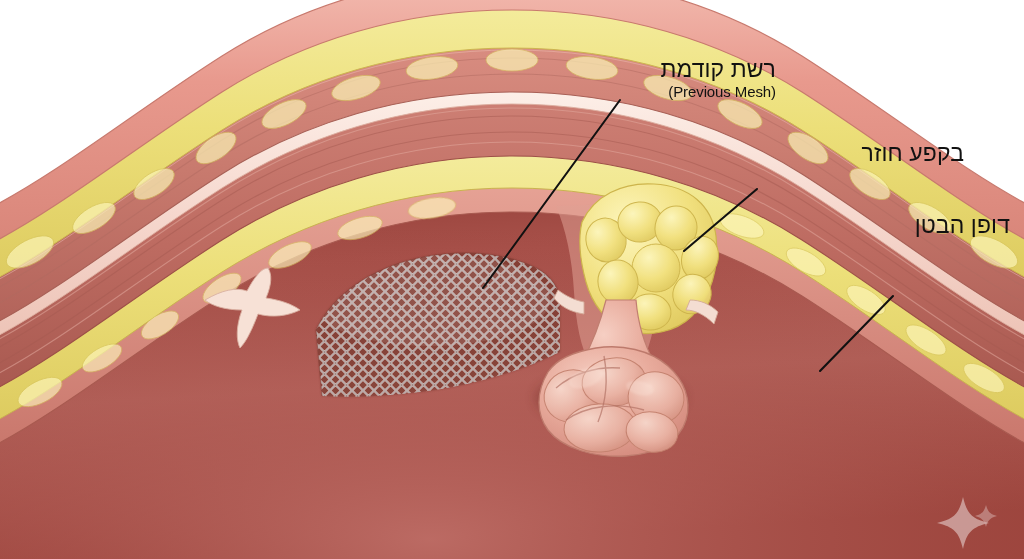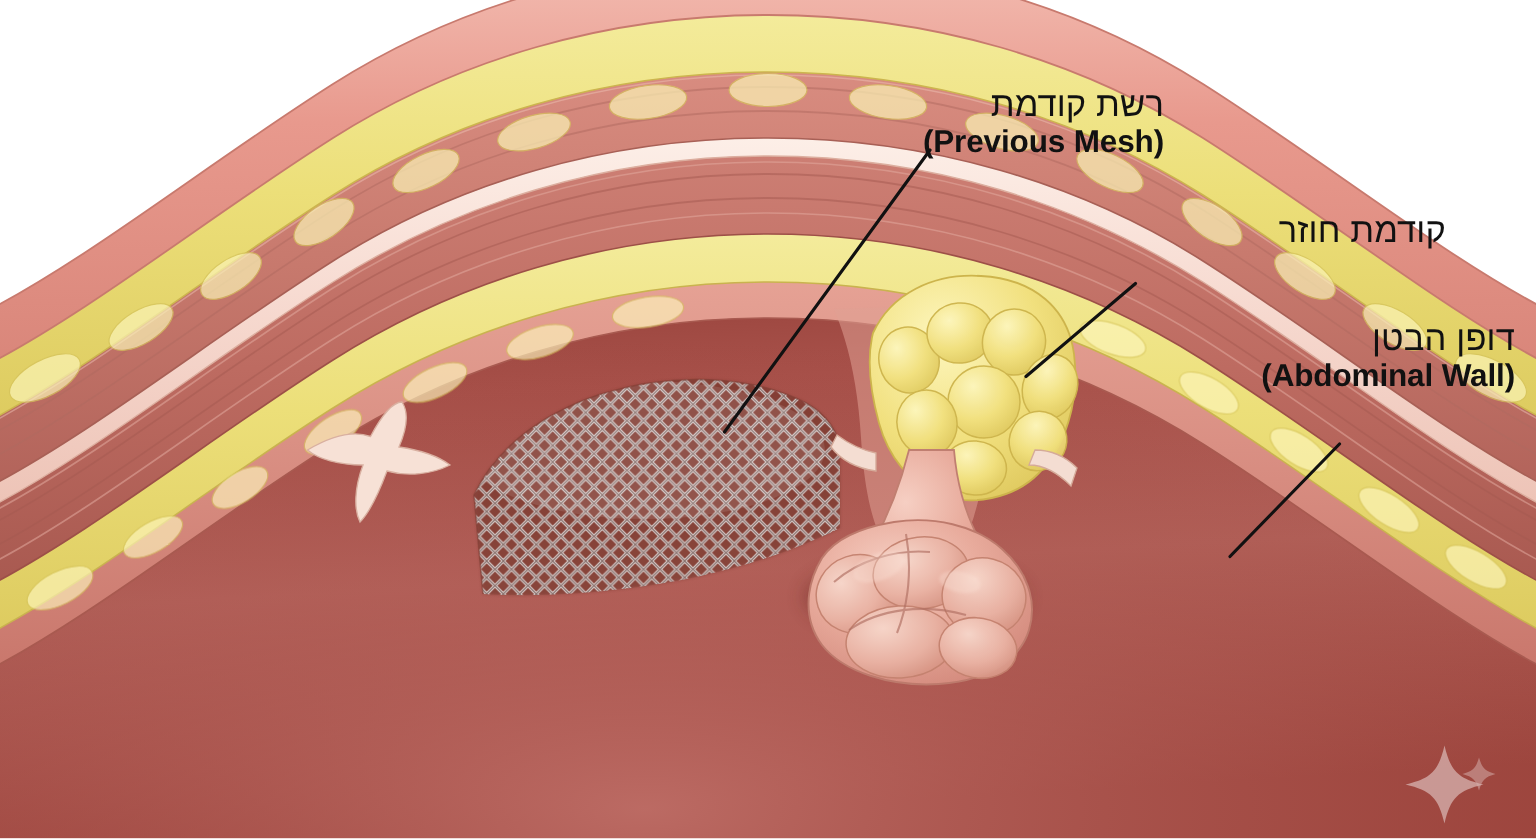--- a/index.html
+++ b/index.html
@@ -32,22 +32,22 @@
     color: #111111;
     line-height: 1.18;
     white-space: nowrap;
   }
   .label-he {
     font-size: 23px;
     font-weight: 400;
     letter-spacing: 0.1px;
   }
   .label-en {
-    font-size: 21px;
-    font-weight: 700;
+    font-size: 15px;
+    font-weight: 400;
     direction: ltr;
     text-align: right;
     letter-spacing: -0.1px;
   }
   #lbl-mesh  { right: 248px; top: 56px; }
   #lbl-hern  { right: 60px;  top: 140px; }
   #lbl-wall  { right: 14px;  top: 212px; }
 </style>
 </head>
 <body>
@@ -429,21 +429,20 @@
 
     </g>
   </svg>
 
   <div class="label-block" id="lbl-mesh">
     <div class="label-he">רשת קודמת</div>
     <div class="label-en">(Previous Mesh)</div>
   </div>
 
   <div class="label-block" id="lbl-hern">
-    <div class="label-he">קודמת חוזר</div>
+    <div class="label-he">בקפע חוזר</div>
   </div>
 
   <div class="label-block" id="lbl-wall">
     <div class="label-he">דופן הבטן</div>
-    <div class="label-en">(Abdominal Wall)</div>
   </div>
 
 </div>
 
 </body></html>

